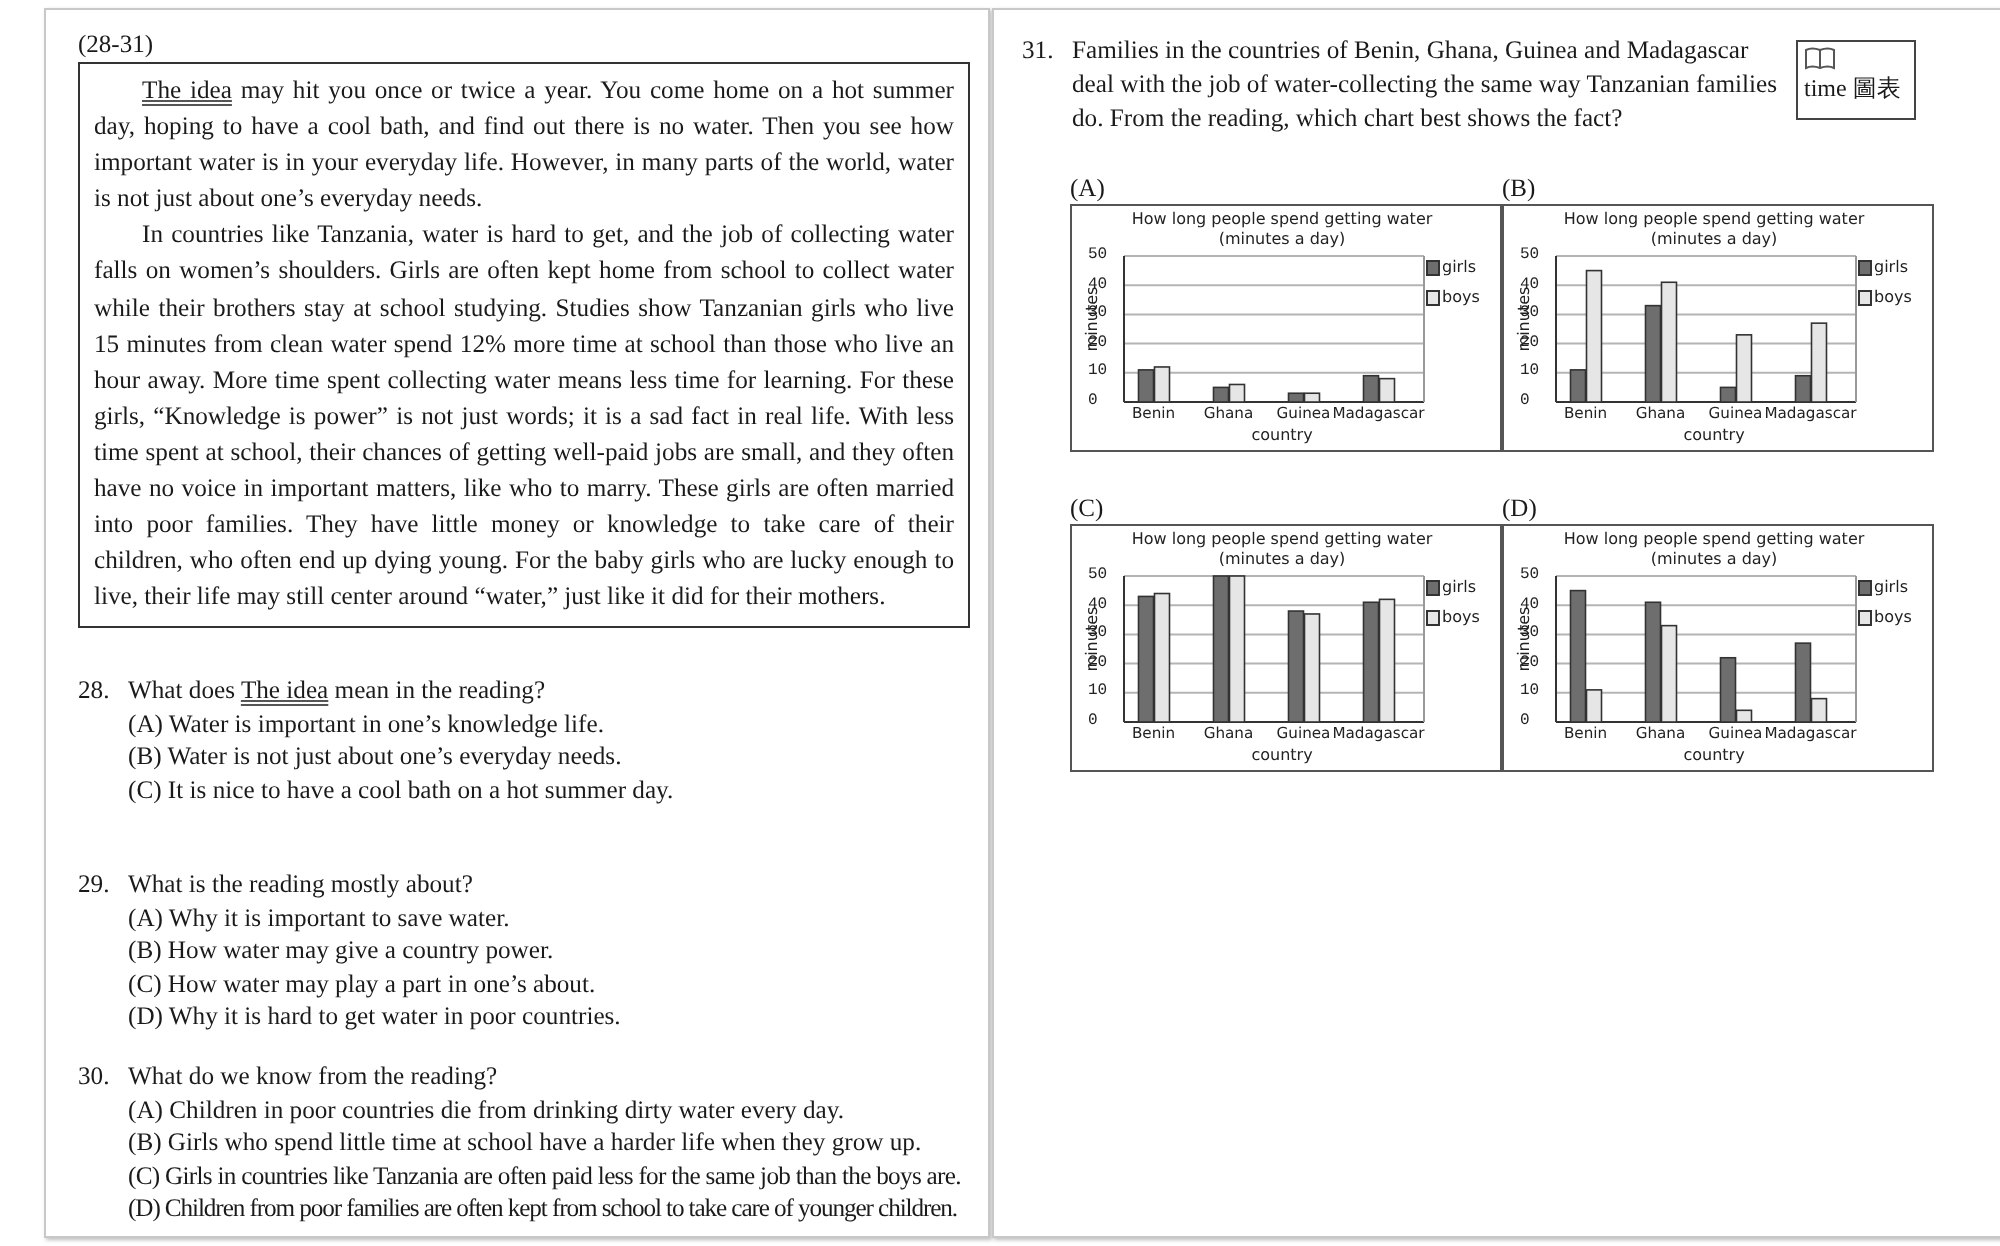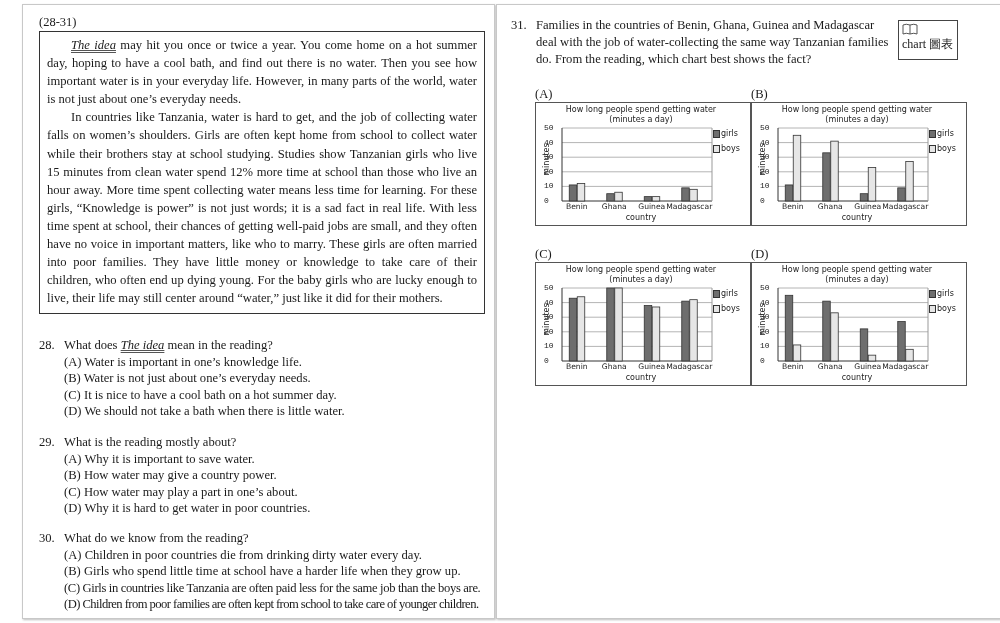--- a/index.html
+++ b/index.html
@@ -15,21 +15,21 @@
   .panel-right { left: 496px; width: 554px; }
 
   .section-label { position: absolute; left: 16px; top: 10px; font-size: 12.5px; }
 
   .passage-box {
     position: absolute; left: 16px; top: 26px; width: 446px;
     border: 1.3px solid #333; padding: 4px 7px 6px 7px;
     font-size: 12.6px; line-height: 18.1px; text-align: justify;
   }
   .passage-box p { text-indent: 24px; }
-  .dbl-ul { text-decoration: underline; text-decoration-style: double; text-decoration-color: #555; font-style: italic; }
+  .dbl-ul { text-decoration: underline; text-decoration-style: double; text-decoration-color: #555; }
 
   .question { position: absolute; left: 16px; font-size: 12.6px; line-height: 16.6px; }
   .q-stem { display: flex; }
   .q-num { width: 25px; }
   .q-options { padding-left: 25px; }
   .q-option { white-space: nowrap; }
   .q-option.tight { letter-spacing: -0.35px; }
 
   .q31 { position: absolute; left: 14px; top: 12px; width: 380px; font-size: 12.6px; line-height: 17px; display: flex; }
   .q31 .q-num { width: 25px; flex: none; }
@@ -67,21 +67,20 @@
 
   <div class="question" style="top:332px;">
     <div class="q-stem">
       <span class="q-num">28.</span>
       <span><span>What does </span><span class="dbl-ul">The idea</span><span> mean in the reading?</span></span>
     </div>
     <div class="q-options">
       <div class="q-option">(A) Water is important in one’s knowledge life.</div>
       <div class="q-option">(B) Water is not just about one’s everyday needs.</div>
       <div class="q-option">(C) It is nice to have a cool bath on a hot summer day.</div>
-      <div class="q-option">(D) We should not take a bath when there is little water.</div>
     </div>
   </div>
 
   <div class="question" style="top:429px;">
     <div class="q-stem">
       <span class="q-num">29.</span>
       <span>What is the reading mostly about?</span>
     </div>
     <div class="q-options">
       <div class="q-option">(A) Why it is important to save water.</div>
@@ -111,21 +110,21 @@
     <span>Families in the countries of Benin, Ghana, Guinea and Madagascar deal with the job of water-collecting the same way Tanzanian families do.  From the reading, which chart best shows the fact?</span>
   </div>
 
   <div class="chart-badge">
     <span class="book">
       <svg width="16" height="13" viewBox="0 0 16 13">
         <path d="M1 2 Q4 0.5 8 2 Q12 0.5 15 2 L15 11 Q12 9.5 8 11 Q4 9.5 1 11 Z" fill="none" stroke="#555" stroke-width="1"></path>
         <line x1="8" y1="2" x2="8" y2="11" stroke="#555" stroke-width="1"></line>
       </svg>
     </span>
-    <span>chart 圖表</span>
+    <span>time 圖表</span>
   </div>
 
   <div class="chart-card" style="left:38px; top:82px;">
       <div class="chart-letter">(A)</div>
       <div class="chart-frame">
         <div class="chart-title">
           <div>How long people spend getting water</div>
           <div>(minutes a day)</div>
         </div>
         <svg width="214" height="122">

